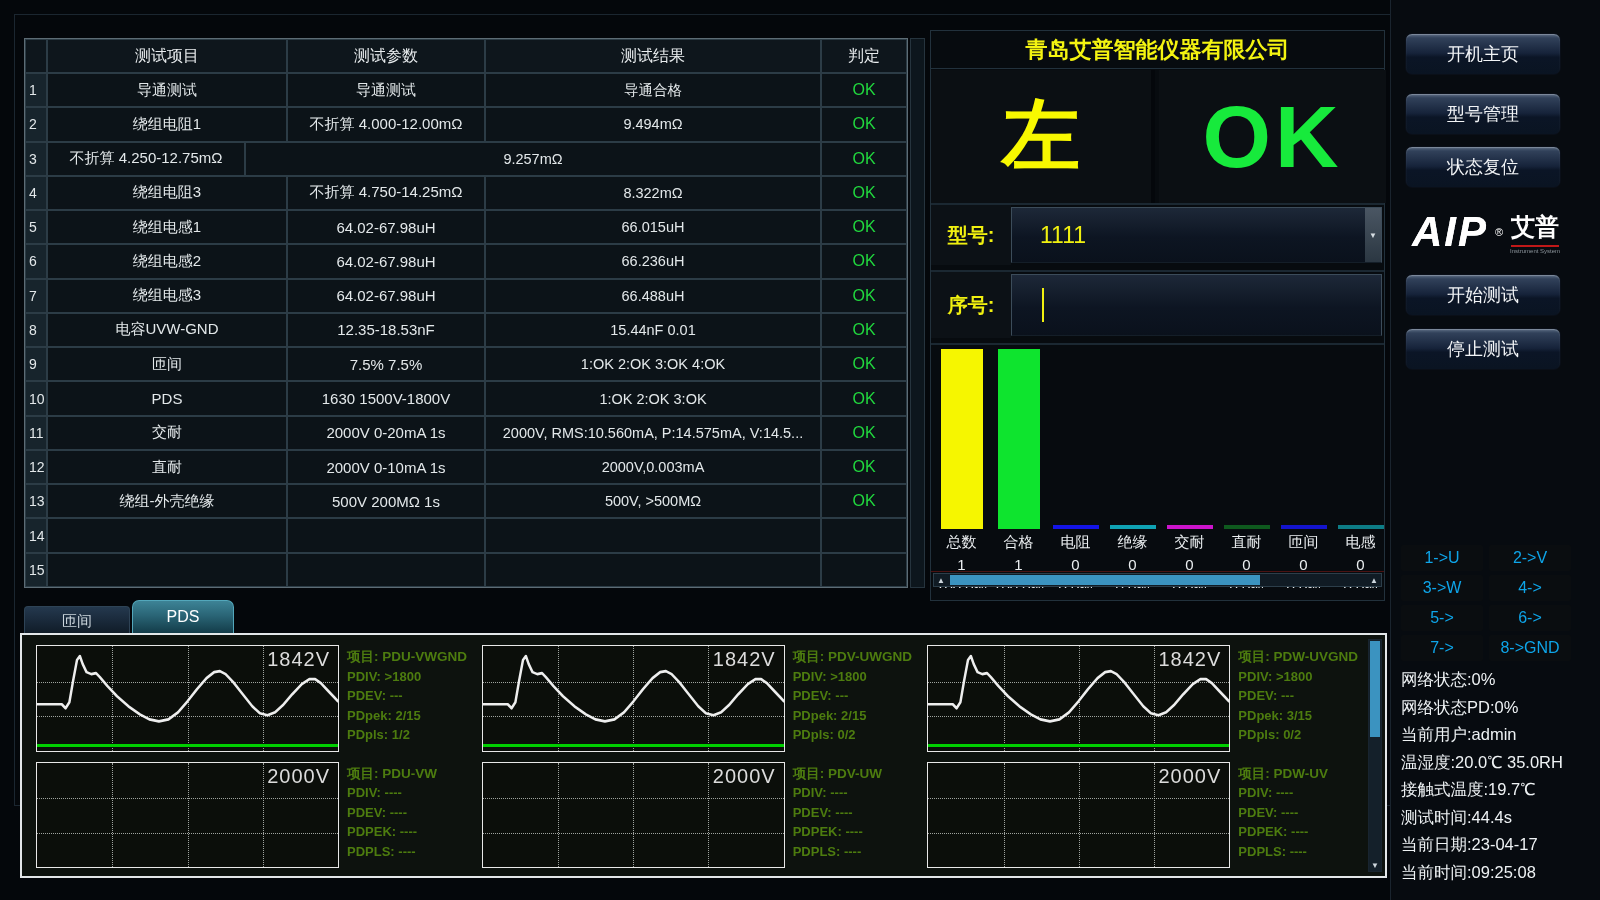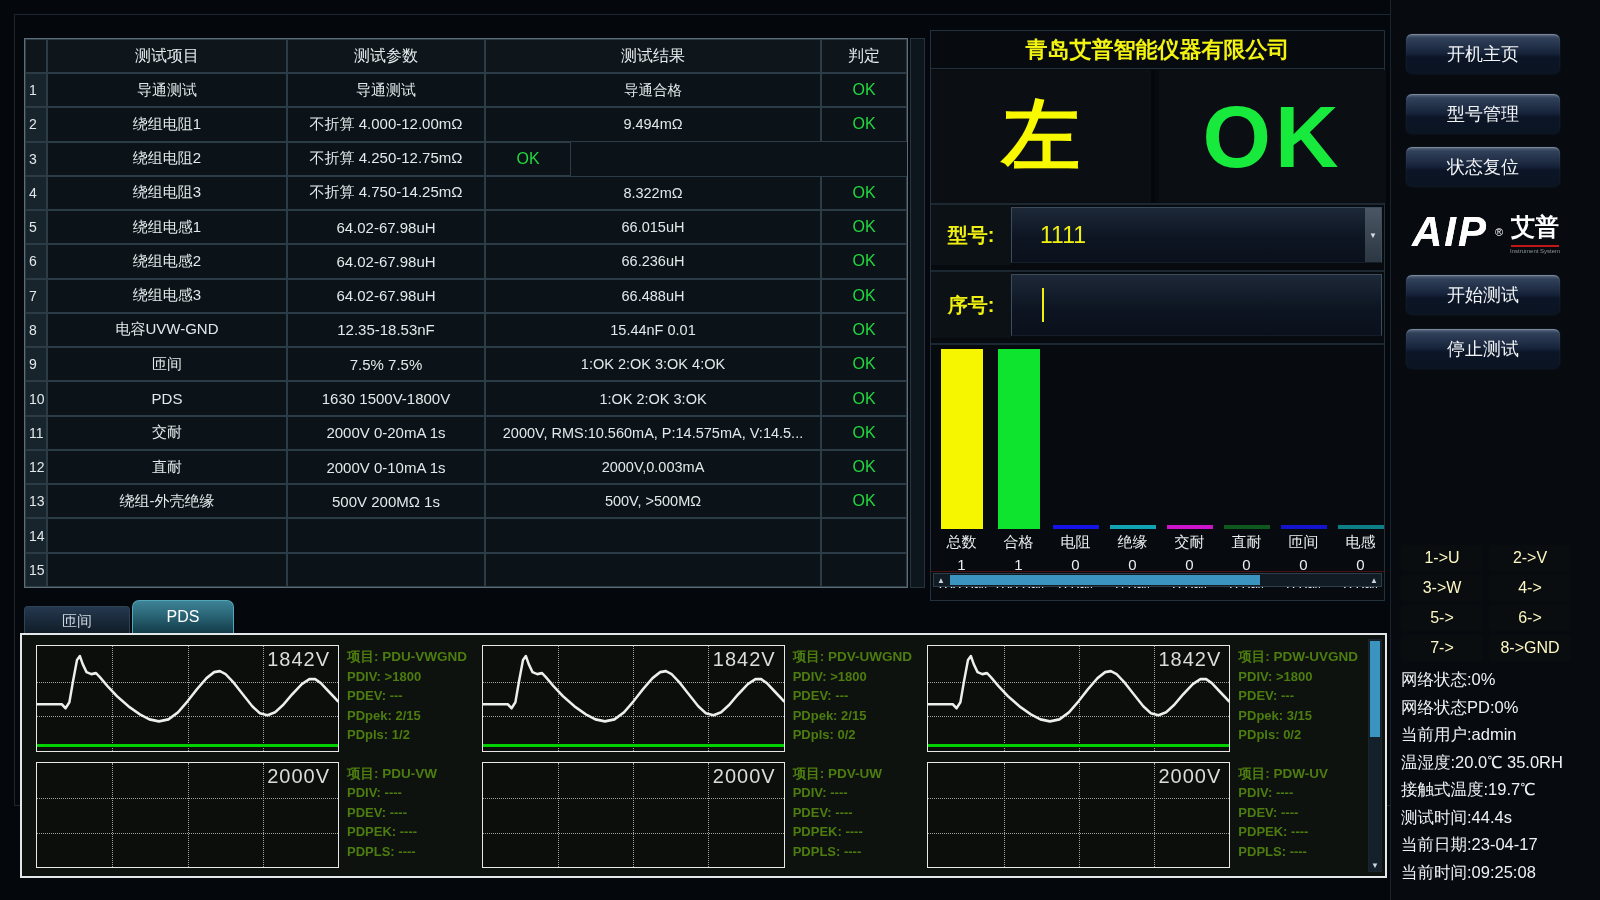--- a/index.html
+++ b/index.html
@@ -70,21 +70,21 @@
     align-items:center; justify-content:center; gap:7px; }
   .logo-aip { color:#fff; font-size:42px; font-weight:bold; font-style:italic; letter-spacing:2px;
     background:repeating-linear-gradient(180deg,#fff 0 3px,#9aa4ad 3px 4px); -webkit-background-clip:text;
     background-clip:text; }
   .logo-reg { color:#fff; font-size:11px; vertical-align:top; }
   .logo-cnw { display:flex; flex-direction:column; align-items:center; }
   .logo-cn { color:#fff; font-size:24px; font-weight:bold; border-bottom:2px solid #c01818; padding-bottom:2px;}
   .logo-sub { color:#8b949b; font-size:6px; margin-top:1px; }
   .channels { position:absolute; left:10px; top:545px; width:170px; display:grid;
     grid-template-columns:1fr 1fr; gap:4px 6px; }
-  .chan { height:26px; line-height:26px; background:#0a0d10; color:#fef9c3; font-size:16px;
+  .chan { height:26px; line-height:26px; background:#0a0d10; color:#0ea5e9; font-size:16px;
     text-align:center; border-radius:2px; }
   .status { position:absolute; left:10px; top:666px; width:196px; }
   .status div { color:#eef2f4; font-size:16.5px; line-height:27.5px; white-space:nowrap; }
 
   
   .tabs { left:24px; top:600px; height:33px; display:flex; align-items:flex-end; }
   .tab { width:106px; height:27px; line-height:27px; text-align:center; color:#ccd6dd; font-size:15px;
     background:linear-gradient(180deg,#24384e 0%,#101c28 100%); border:1px solid #2e4356; border-bottom:none;
     border-radius:4px 4px 0 0; }
   .tab.active { width:102px; height:33px; line-height:31px; color:#fff; font-size:16px;
@@ -137,22 +137,22 @@
         <div class="trow">
           <div class="tc no">2</div>
           <div class="tc item">绕组电阻1</div>
           <div class="tc param">不折算 4.000-12.00mΩ</div>
           <div class="tc result">9.494mΩ</div>
           <div class="tc judge">OK</div>
         </div>
 
         <div class="trow">
           <div class="tc no">3</div>
-          <div class="tc item">绕组电阻2</div>
           <div class="tc param">不折算 4.250-12.75mΩ</div>
+          <div class="tc result">9.257mΩ</div>
           <div class="tc judge">OK</div>
         </div>
 
         <div class="trow">
           <div class="tc no">4</div>
           <div class="tc item">绕组电阻3</div>
           <div class="tc param">不折算 4.750-14.25mΩ</div>
           <div class="tc result">8.322mΩ</div>
           <div class="tc judge">OK</div>
         </div>

